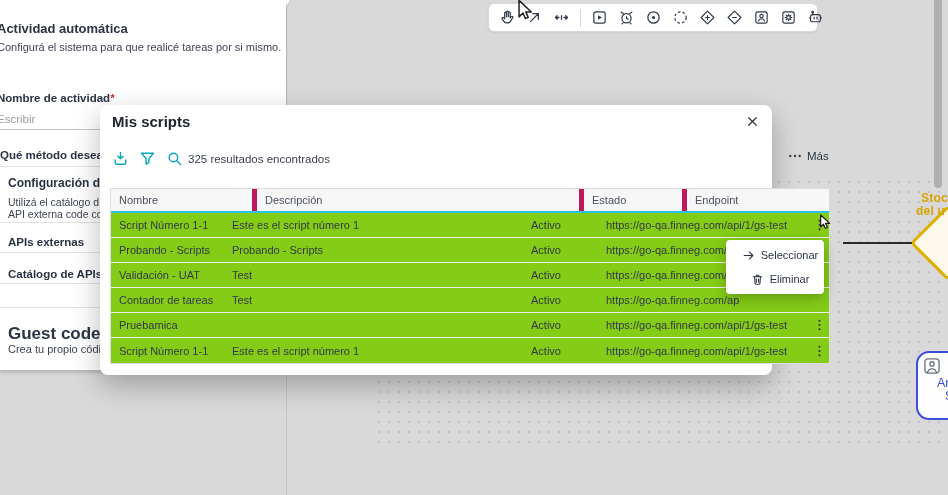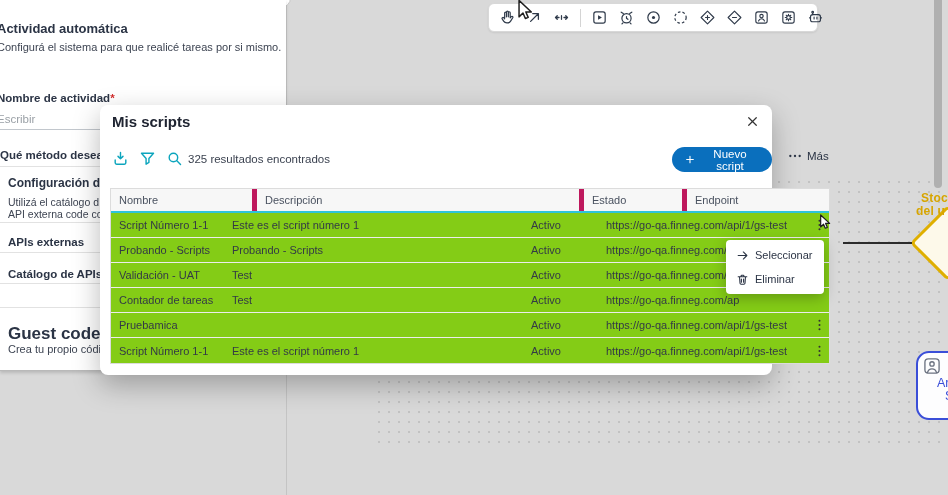--- a/index.html
+++ b/index.html
@@ -136,21 +136,21 @@
   }
 
   
   #context-menu {
     left:726px; top:240px; width:98px;
     background:#fff; border-radius:4px; box-shadow:0 4px 14px rgba(0,0,0,.25);
     padding:3px 0; z-index:50;
   }
   .cm-item {
     height:24px; display:flex; align-items:center; gap:6px; padding-left:10px;
-    font-size:11px; color:#2b3445; cursor:pointer; white-space:nowrap;
+    font-size:11px; color:#2b3445; cursor:pointer; white-space:nowrap;justify-content:center;
   }
   .cm-item .cm-ic { width:13px; height:13px; flex:0 0 auto; }
 </style>
 </head>
 <body>
 
 <div class="abs" id="dot-grid"></div>
 <div class="abs" id="v-divider"></div>
 <div class="abs" id="divider-knob"></div>
 <div class="abs" id="canvas-scrollbar"></div>
@@ -256,26 +256,20 @@
     </svg>
   <svg class="teal-ic" id="ic-filter" viewBox="0 0 24 24" fill="none" stroke="currentColor" stroke-width="2" stroke-linejoin="round">
       <path d="M3.5 4.5h17L14 12v5.5L10 20v-8z"></path>
     </svg>
   <svg class="teal-ic" id="ic-search" viewBox="0 0 24 24" fill="none" stroke="currentColor" stroke-width="2" stroke-linecap="round">
       <circle cx="10.5" cy="10.5" r="6"></circle>
       <path d="M15.3 15.3L20.5 20.5"></path>
     </svg>
   <div id="results-text">325 resultados encontrados</div>
 
-  <button id="new-script-btn">
-    <svg width="11" height="11" viewBox="0 0 24 24" fill="none" stroke="#fff" stroke-width="2.6" stroke-linecap="round">
-        <path d="M12 4v16M4 12h16"></path>
-      </svg>
-    <span>Nuevo script</span>
-  </button>
   <div id="more-btn">
     <svg width="14" height="6" viewBox="0 0 24 8">
         <circle cx="4" cy="4" r="2" fill="#2b3445"></circle>
         <circle cx="12" cy="4" r="2" fill="#2b3445"></circle>
         <circle cx="20" cy="4" r="2" fill="#2b3445"></circle>
       </svg>
     <span>Más</span>
   </div>
 
   <div id="script-table">

